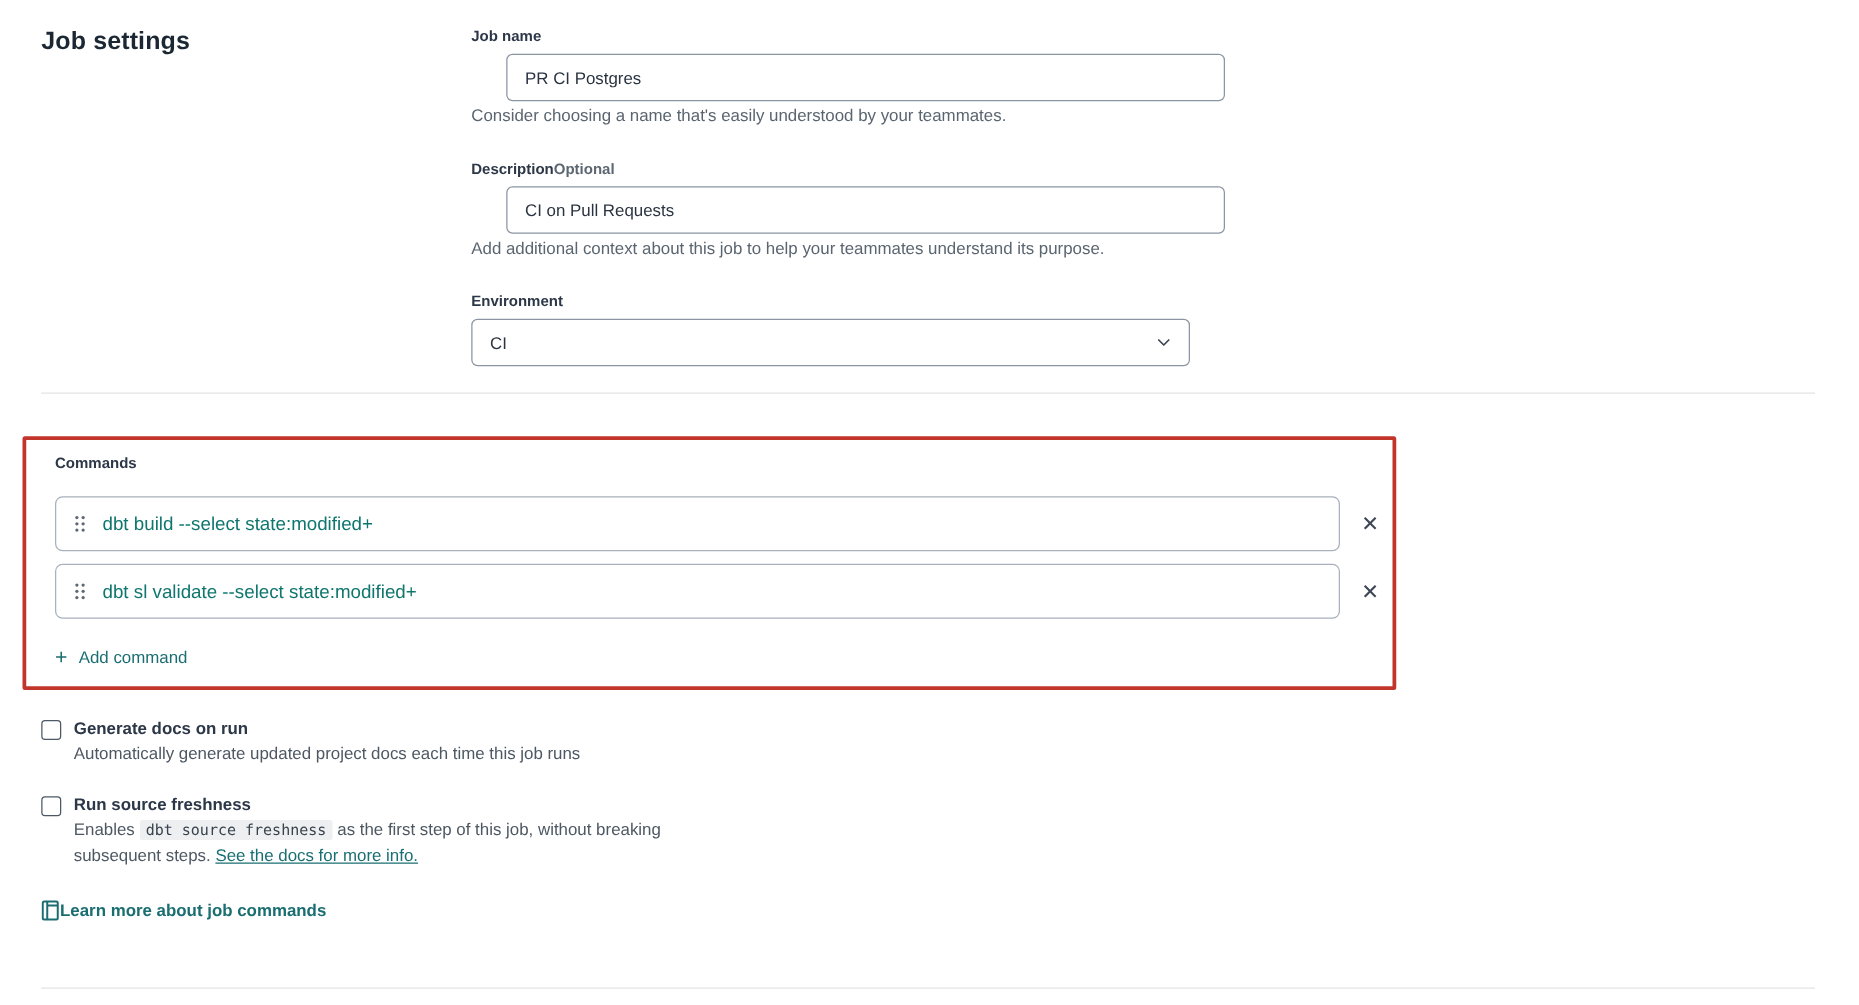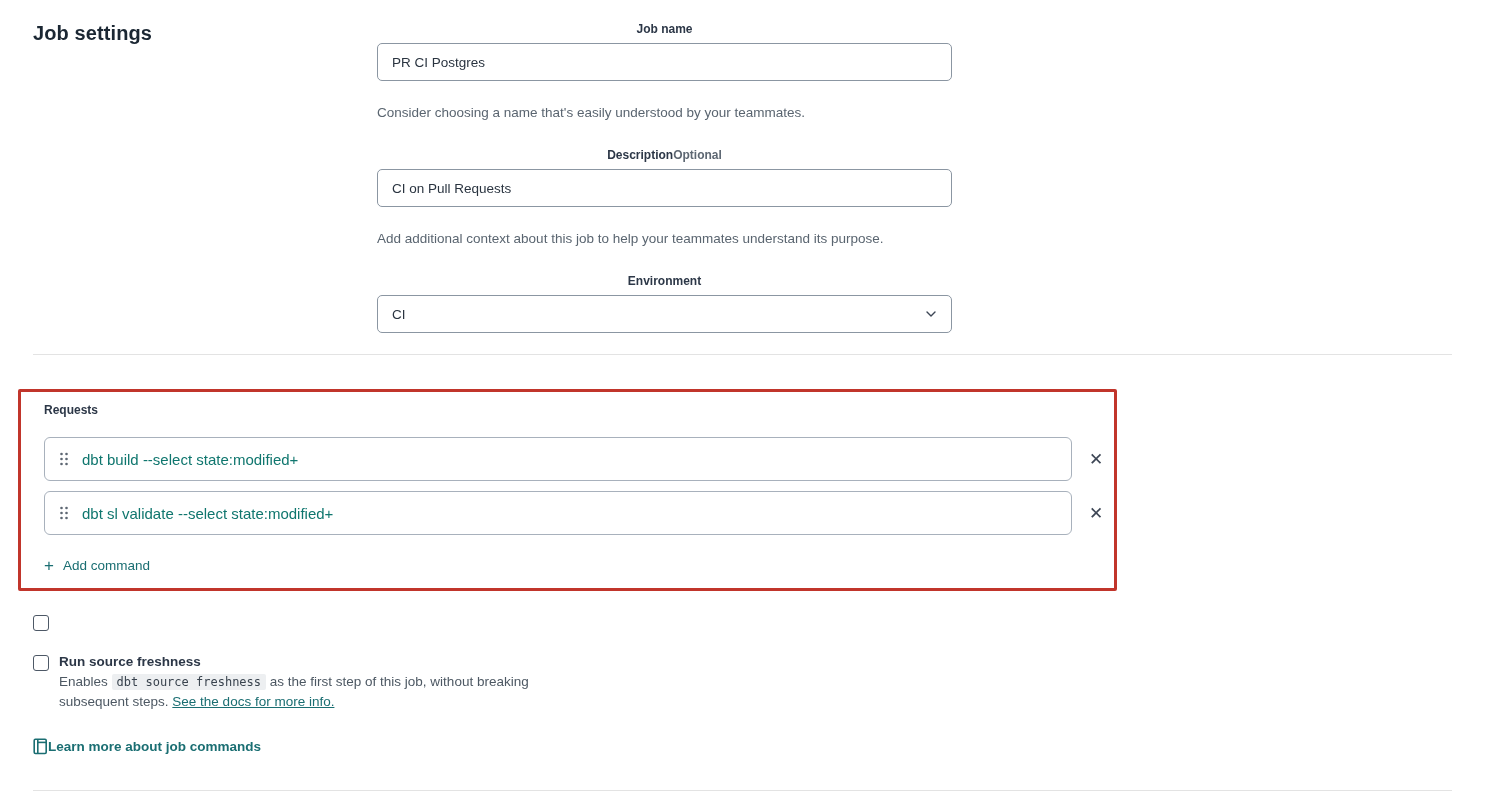--- a/index.html
+++ b/index.html
@@ -7,27 +7,27 @@
   body { font-family:"Liberation Sans", sans-serif; color:#2a3440; }
   .page { position:relative; width:1487px; height:804px; padding:22px 35px 0 33px; }
 
   .section { display:flex; align-items:flex-start; }
   .section-left { width:344px; flex:0 0 344px; }
   .section-heading { font-size:20px; font-weight:700; color:#1b2733; letter-spacing:.1px; }
 
   .form-col { width:575px; }
 
   .field { margin-bottom:28px; }
-  .field-label-row { display:flex; justify-content:center; align-items:baseline; margin-bottom:7px; }
+  .field-label-row { display:flex; justify-content:flex-start; align-items:baseline; margin-bottom:7px; }
   .field-label { font-size:12px; font-weight:700; color:#2c3747; }
   .optional { font-size:12px; font-weight:700; color:#5d6772; }
   .text-input { width:100%; height:38px; border:1px solid #8b96a2; border-radius:5px;
     padding:0 14px; font-size:13.5px; font-family:"Liberation Sans", sans-serif; color:#2a3440;
-    background:#fff; outline:none; }
-  .help-text { margin-top:24px; font-size:13.5px; color:#5a6570; }
+    background:#fff; outline:none;margin-left:28px; }
+  .help-text { margin-top:4px; font-size:13.5px; color:#5a6570; }
 
   .select { position:relative; width:100%; height:38px; border:1px solid #8b96a2; border-radius:5px;
     display:flex; align-items:center; padding:0 14px; font-size:13.5px; color:#2a3440; cursor:pointer; background:#fff; }
   .select .chev { position:absolute; right:14px; top:50%; transform:translateY(-50%); display:flex; }
 
   .divider { border:none; border-top:1px solid #e3e3e3; margin:0; width:1419px; }
   .divider-top { margin-top:21px; }
   .divider-bottom { position:absolute; left:33px; top:790px; }
 
   .exec-section { margin-top:34px; }
@@ -110,21 +110,21 @@
     </div>
   </div>
 
   <hr class="divider divider-top">
 
   <div class="section exec-section">
 
     <div class="exec-right">
 
       <div class="commands-box">
-        <div class="commands-label">Requests</div>
+        <div class="commands-label">Commands</div>
 
         <div class="command-row">
           <div class="command-input-wrap">
             <span class="drag-handle">
               <svg width="10" height="16" viewBox="0 0 10 16">
                 <g fill="#5d6772">
                     <circle cx="2.5" cy="3" r="1.3"></circle>
                     <circle cx="7.5" cy="3" r="1.3"></circle>
                     <circle cx="2.5" cy="8" r="1.3"></circle>
                     <circle cx="7.5" cy="8" r="1.3"></circle>
@@ -158,20 +158,24 @@
         </div>
 
         <button class="add-command">
           <span class="plus-glyph">+</span>
           <span>Add command</span>
         </button>
       </div>
 
       <div class="checkbox-row">
         <span class="checkbox"></span>
+        <div class="checkbox-body">
+          <div class="checkbox-label">Generate docs on run</div>
+          <div class="checkbox-desc">Automatically generate updated project docs each time this job runs</div>
+        </div>
       </div>
 
       <div class="checkbox-row">
         <span class="checkbox"></span>
         <div class="checkbox-body">
           <div class="checkbox-label">Run source freshness</div>
           <div class="checkbox-desc">
             <span>Enables </span><span class="code-chip">dbt source freshness</span><span> as the first step of this job, without breaking subsequent steps. </span><a class="teal-link">See the docs for more info.</a>
           </div>
         </div>

